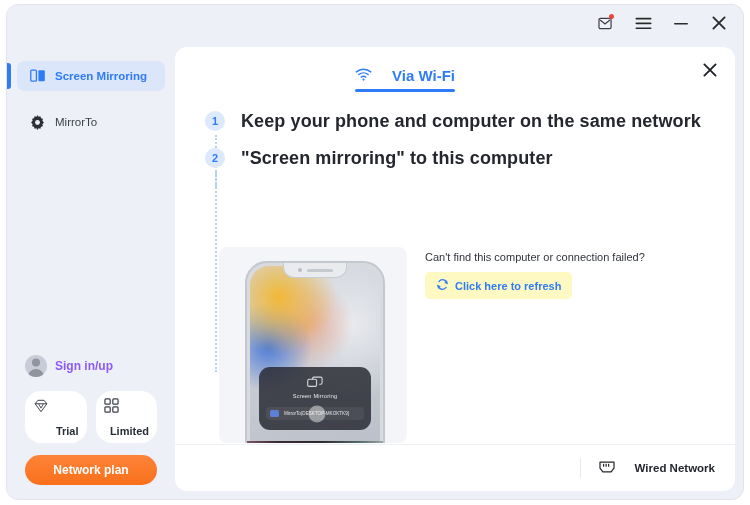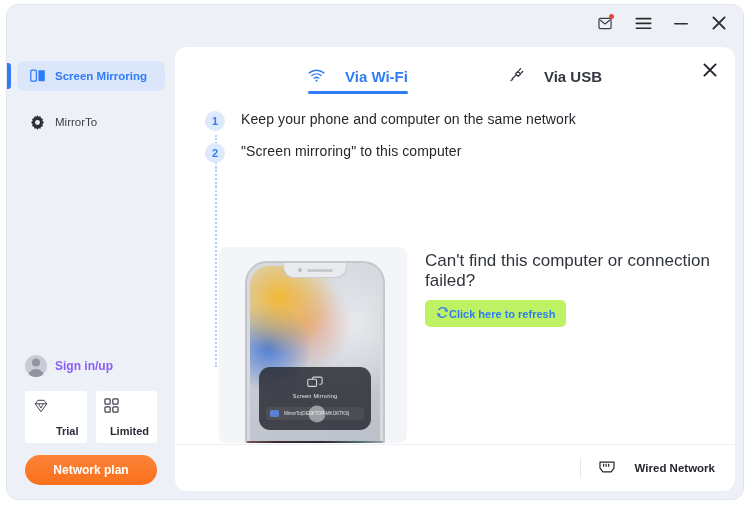--- a/index.html
+++ b/index.html
@@ -94,21 +94,21 @@
   }
   .signin-text { color: #8b5cf6; font-size: 12px; font-weight: bold; }
 
   .plan-cards {
     display: flex; gap: 9px;
     padding: 0 18px; margin-bottom: 12px;
   }
   .plan-card {
     flex: 1; height: 52px;
     background: #ffffff;
-    border-radius: 2px;
+    border-radius: 16px;
     position: relative;
     cursor: pointer;
   }
   .plan-card .pc-icon { position: absolute; left: 8px; top: 7px; color: #3b3f49; }
   .plan-card .pc-label {
     position: absolute; right: 8px; bottom: 6px;
     font-size: 11px; font-weight: bold; color: #2a2e38;
   }
 
   .upgrade-btn {
@@ -170,21 +170,21 @@
     font-size: 11px; font-weight: bold;
     display: flex; align-items: center; justify-content: center;
   }
   .step-line {
     position: absolute; left: 17.5px; top: 24px;
     width: 0; height: 52px;
     border-left: 2px dotted #b4d0f5;
   }
   .step-line.long { height: 200px; }
   .step-title {
-    font-size: 14px; font-weight: normal; color: #24272e;
+    font-size: 18px; font-weight: bold; color: #24272e;
     margin-bottom: 8px; letter-spacing: .1px;
   }
   .step-desc {
     font-size: 11px; color: #9a9ea8; line-height: 1.55;
     max-width: 475px;
   }
   .step2 { margin-top: 16px; }
 
   
   .media-row { position: absolute; left: 44px; top: 200px; right: 20px; display: flex; }
@@ -265,24 +265,24 @@
     width: 17px; height: 17px; border-radius: 50%;
     background: rgba(255,255,255,.45);
   }
   .phone-dark-strip {
     position: absolute; left: 0; right: 0; bottom: 0; height: 18px;
     background: linear-gradient(90deg,#7a5560 0%, #3a2930 22%, #2d2a2f 55%, #4f6a68 82%, #9aa6a4 100%);
     z-index: 2;
   }
 
   .right-col { margin-left: 18px; padding-top: 4px; }
-  .cant-find { font-size: 17px; color: #30343c; margin-bottom: 9px; }
+  .cant-find { font-size: 11px; color: #30343c; margin-bottom: 9px; }
   .refresh-btn {
-    display: inline-flex; align-items: center; 
-    background: #bef264;
+    display: inline-flex; align-items: center; gap: 6px;
+    background: #fef9c3;
     color: #2f7cf6;
     border: none;
     border-radius: 5px;
     padding: 6px 11px;
     font-size: 11px; font-weight: bold;
     cursor: pointer;
     font-family: "Liberation Sans", sans-serif;
   }
 
   
@@ -420,32 +420,20 @@
             <path d="M1.2 4.2A12 12 0 0 1 16.8 4.2" stroke="#2f7cf6" stroke-width="1.5" stroke-linecap="round"></path>
             <path d="M4 7A8 8 0 0 1 14 7" stroke="#2f7cf6" stroke-width="1.5" stroke-linecap="round"></path>
             <path d="M6.6 9.8A4 4 0 0 1 11.4 9.8" stroke="#2f7cf6" stroke-width="1.5" stroke-linecap="round"></path>
             <circle cx="9" cy="12.4" r="1.2" fill="#2f7cf6"></circle>
           </svg>
         </span>
         <span>Via Wi-Fi</span>
         <span class="tab-underline"></span>
       </div>
 
-      <div class="tab tab-usb">
-        <span>
-          <svg width="16" height="16" viewBox="0 0 16 16" fill="none">
-            <path d="M4.2 11.8L8.4 7.6" stroke="#33373f" stroke-width="1.3" stroke-linecap="round"></path>
-            <path d="M7.6 6.8l2.4-2.4 2.6 2.6-2.4 2.4z" stroke="#33373f" stroke-width="1.3" stroke-linejoin="round"></path>
-            <path d="M11 3.4l1.6-1.6" stroke="#33373f" stroke-width="1.3" stroke-linecap="round"></path>
-            <path d="M13.4 5.8l1.3-1.3" stroke="#33373f" stroke-width="1.3" stroke-linecap="round"></path>
-            <path d="M3 13.6l1.6-1.2" stroke="#33373f" stroke-width="1.2" stroke-linecap="round"></path>
-          </svg>
-        </span>
-        <span>Via USB</span>
-      </div>
 
     </div>
 
     <div class="steps">
 
       <div class="step">
         <span class="step-marker">1</span>
         <span class="step-line"></span>
         <div class="step-title">Keep your phone and computer on the same network</div>
       </div>

